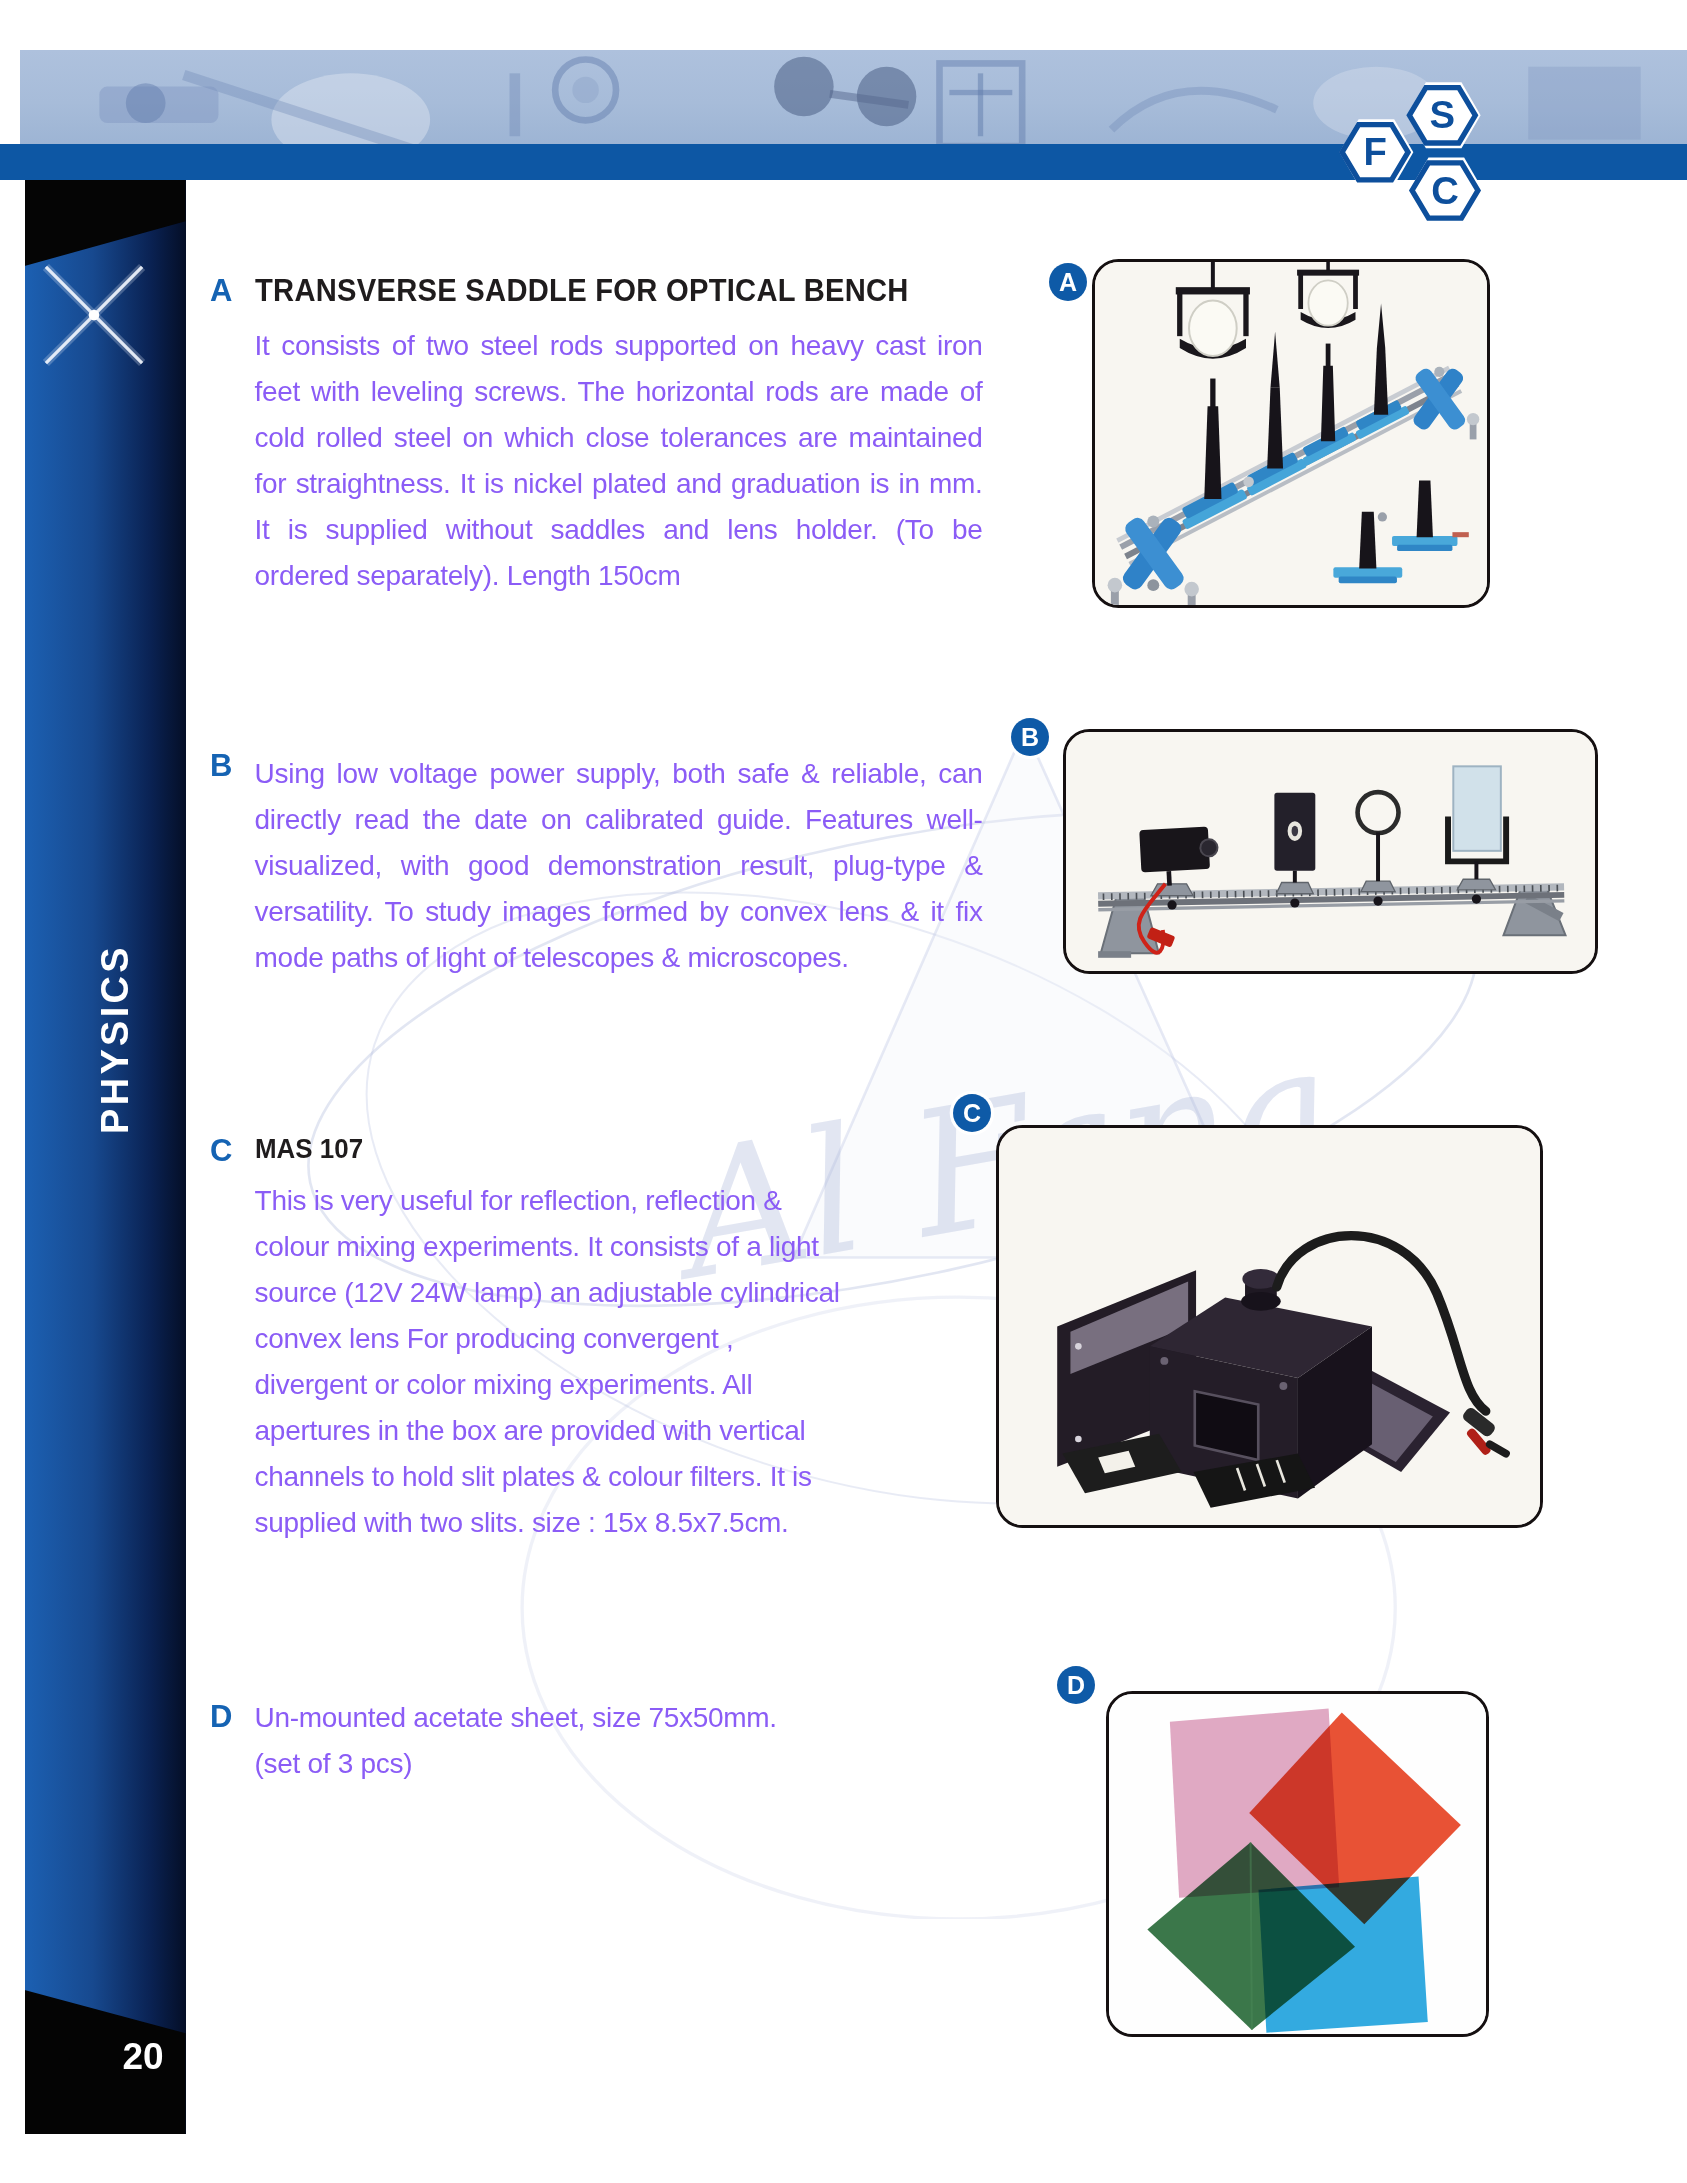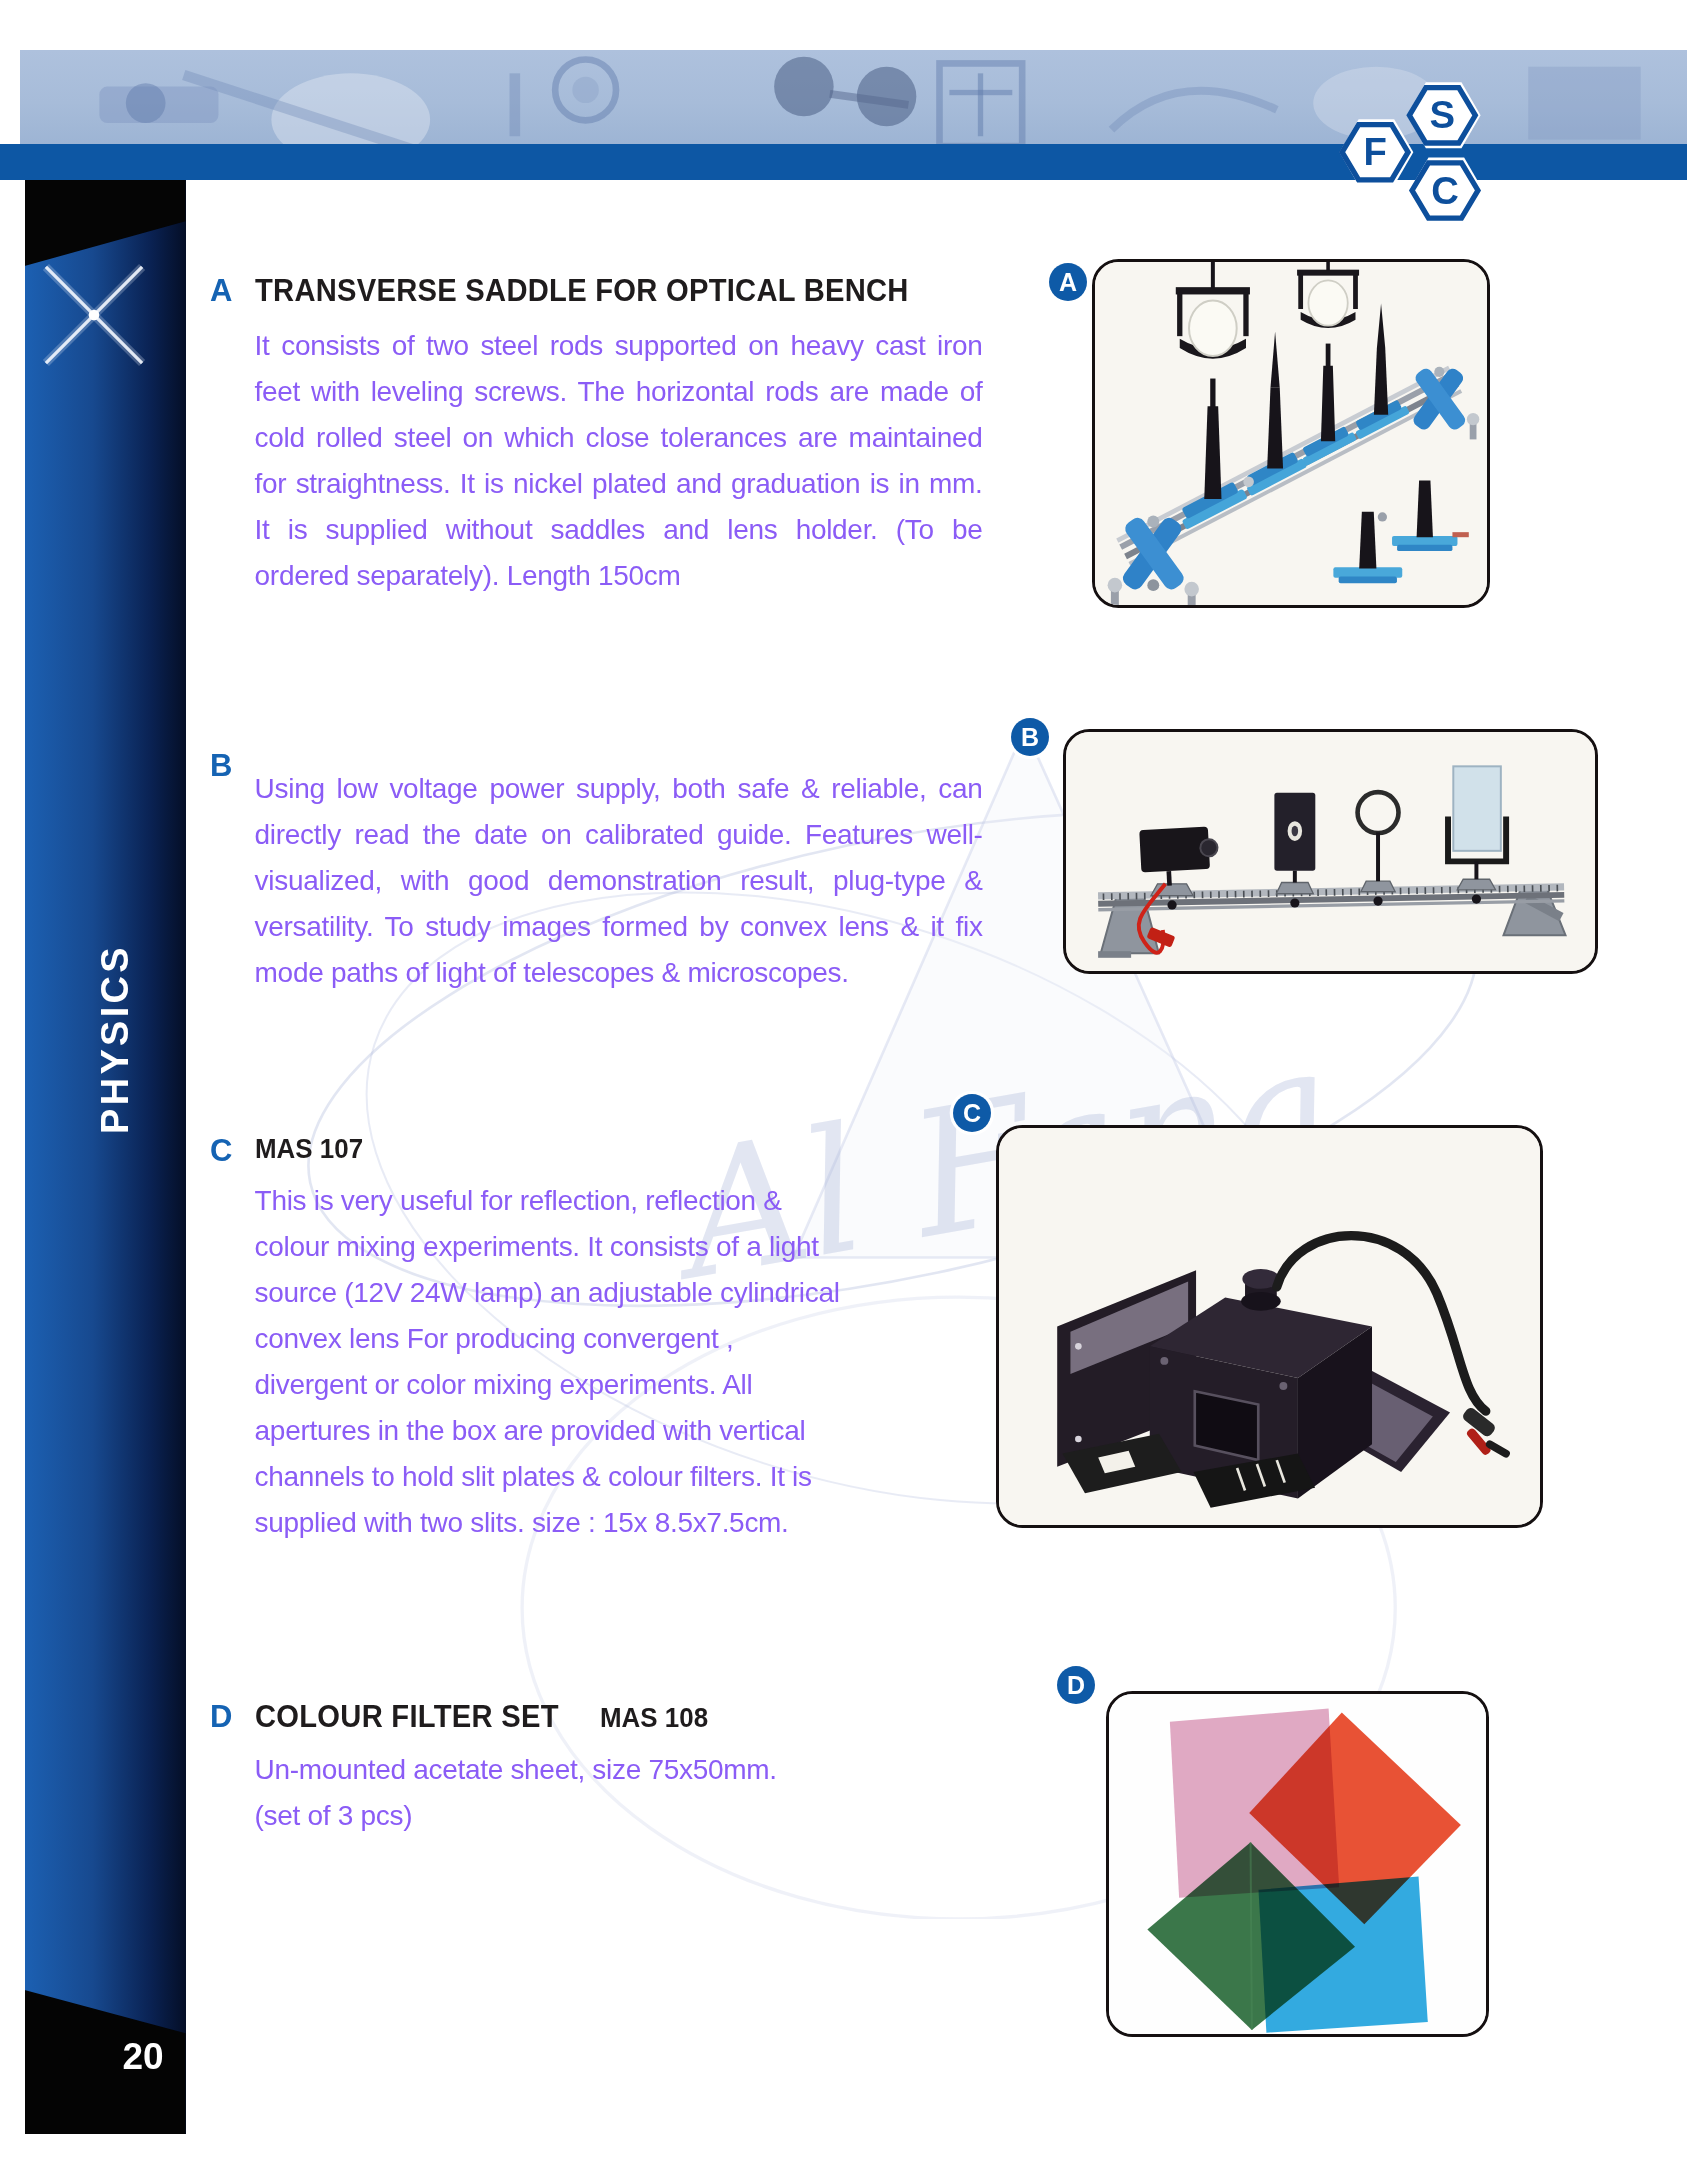--- a/index.html
+++ b/index.html
@@ -217,21 +217,21 @@
         <polygon points="-13,8 13,8 9,-82 -9,-82" fill="#17141a"></polygon>
         <rect x="44" y="0" width="26" height="8" fill="#c06050"></rect>
       </g>
     </svg>
   </div>
 
   <section class="product" style="top:743px;">
     <div class="sec-row">
       <div class="sec-letter">B</div>
       <div class="sec-content">
-        <div class="sec-body w1100 justify" style="margin-top:23px;">Using low voltage power supply, both safe &amp; reliable, can directly read the date on calibrated guide. Features well-visualized, with good demonstration result, plug-type &amp; versatility. To study images formed by convex lens &amp; it fix mode paths of light of telescopes &amp; microscopes.</div>
+        <div class="sec-body w1100 justify" style="margin-top:8px;">Using low voltage power supply, both safe &amp; reliable, can directly read the date on calibrated guide. Features well-visualized, with good demonstration result, plug-type &amp; versatility. To study images formed by convex lens &amp; it fix mode paths of light of telescopes &amp; microscopes.</div>
       </div>
     </div>
   </section>
 
   <div class="badge" style="left:1011px;top:718px;">
       <span>B</span>
     </div>
   <div class="imgbox" style="left:1063px;top:729px;width:529px;height:239px;">
     <svg width="529" height="239" viewBox="0 0 800 362">
       <rect width="800" height="362" fill="#f8f6f1"></rect>
@@ -330,21 +330,20 @@
       <line x1="360" y1="514" x2="372" y2="548" stroke="#e8e6de" stroke-width="4"></line>
       <line x1="390" y1="508" x2="402" y2="542" stroke="#e8e6de" stroke-width="4"></line>
       <line x1="420" y1="502" x2="432" y2="536" stroke="#e8e6de" stroke-width="4"></line>
     </svg>
   </div>
 
   <section class="product" style="top:1694px;">
     <div class="sec-row">
       <div class="sec-letter">D</div>
       <div class="sec-content">
-        <div class="sec-title"><span class="title-text">COLOUR FILTER SET</span><span class="sec-code">MAS 108</span></div>
         <div class="sec-body w820" style="margin-top:1px;">Un-mounted acetate sheet, size 75x50mm. (set of 3 pcs)</div>
       </div>
     </div>
   </section>
 
   <div class="badge" style="left:1057px;top:1666px;">
       <span>D</span>
     </div>
   <div class="imgbox" style="left:1106px;top:1691px;width:377px;height:340px;background:#fefefe;">
     <svg width="377" height="340" viewBox="0 0 570 514">

